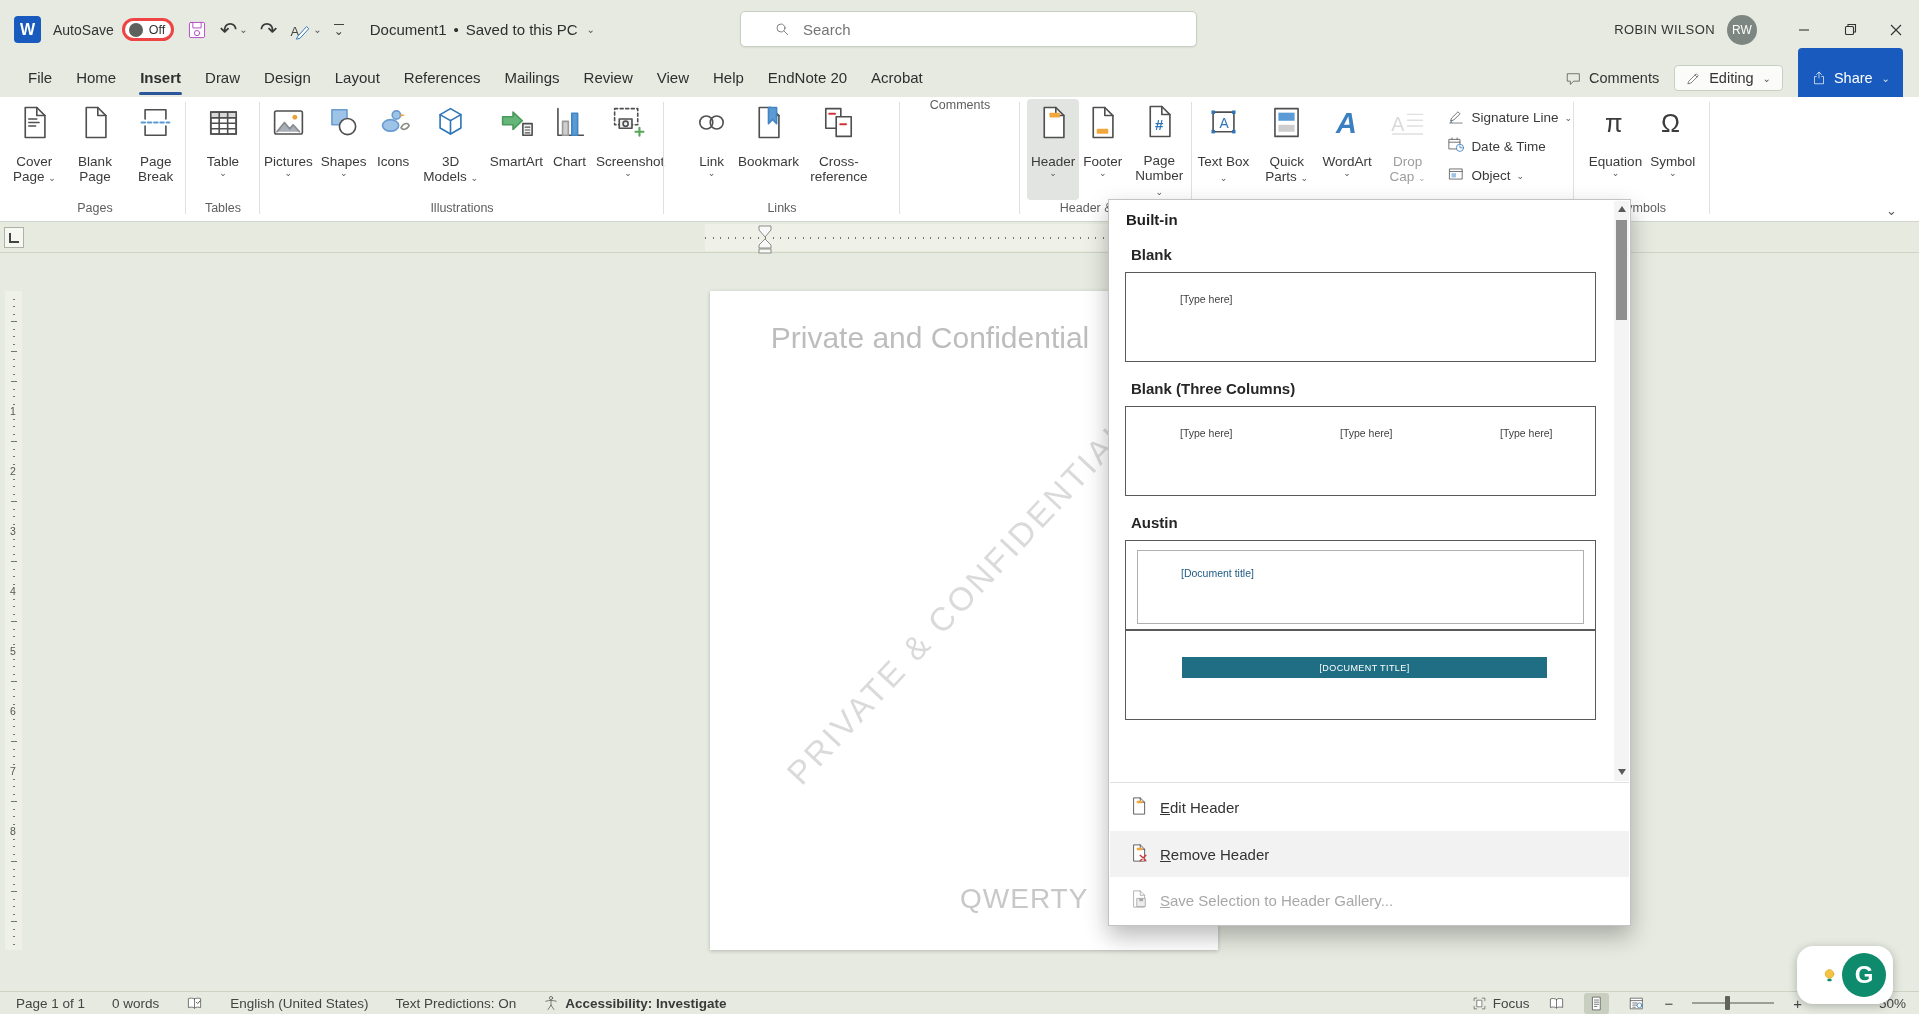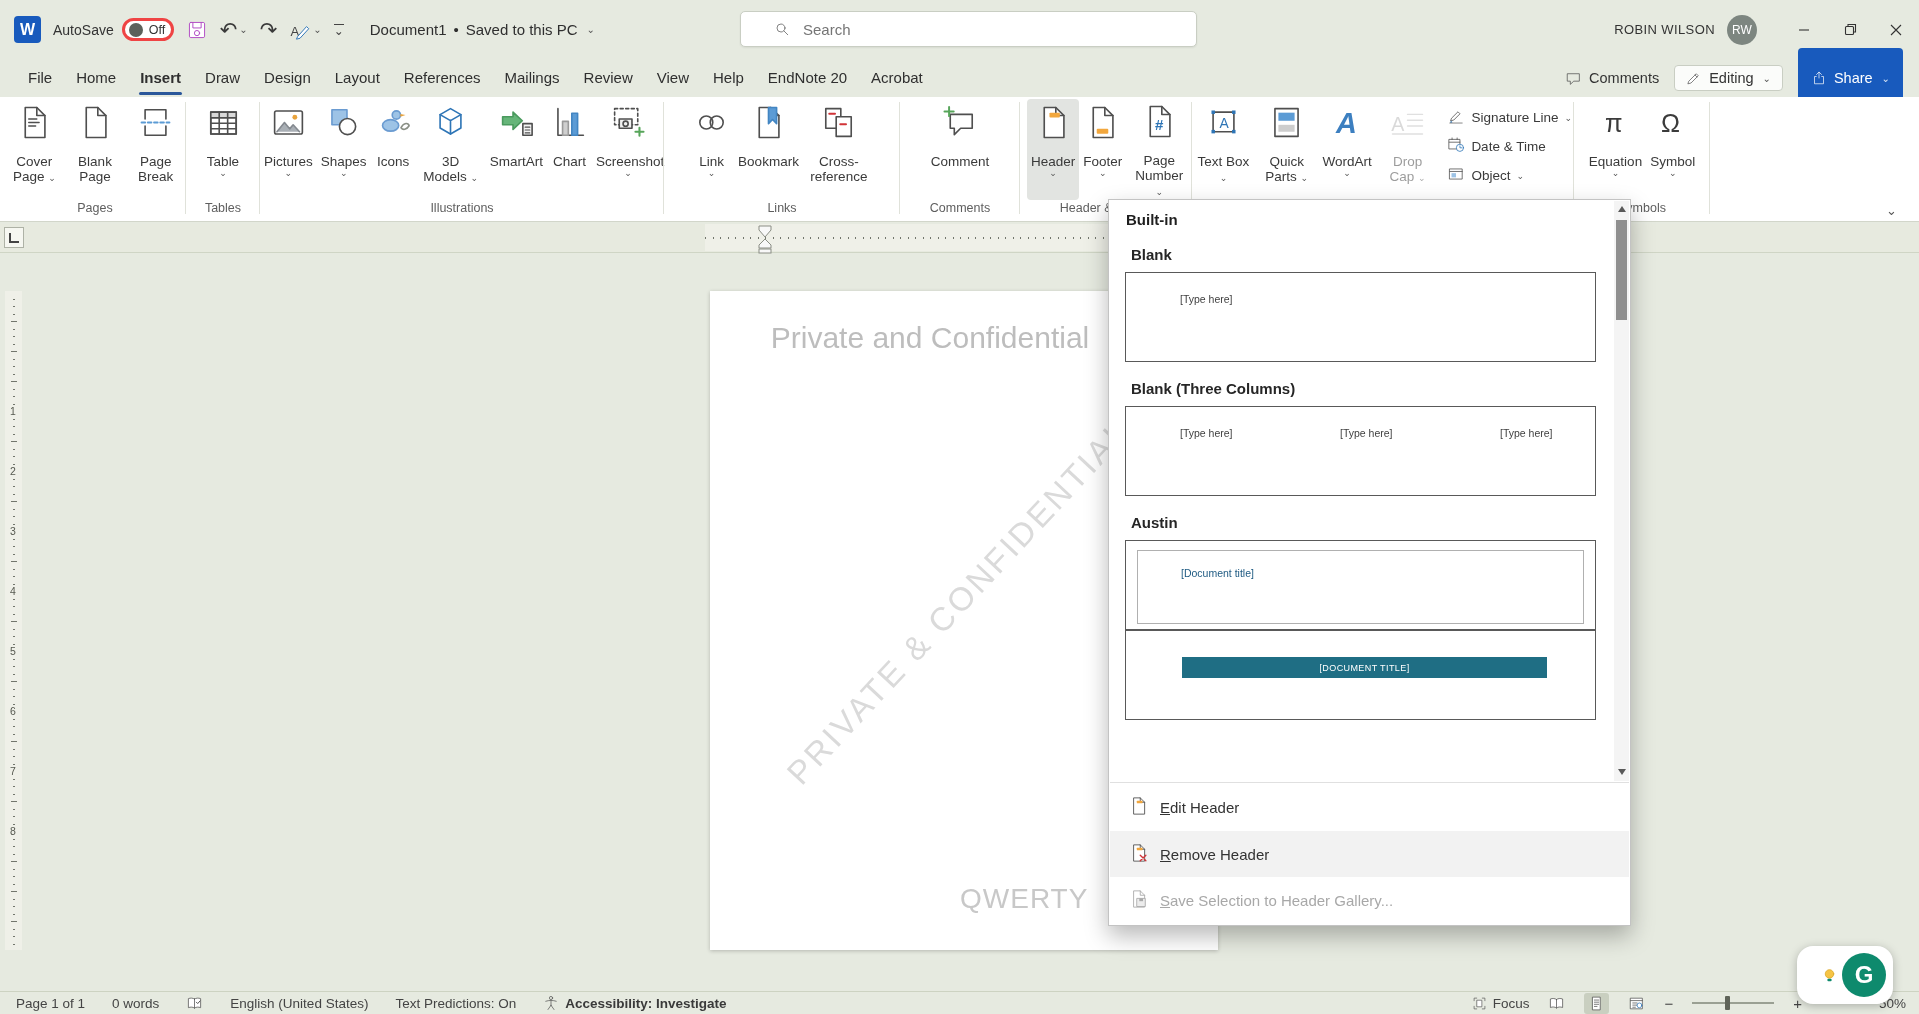--- a/index.html
+++ b/index.html
@@ -403,31 +403,20 @@
                   <rect x="14" y="11" width="13" height="17" fill="#fff"></rect>
                   <path d="M17.5 17.5h5" stroke="#d13438" stroke-width="1.7"></path>
                 </svg>
               </span>
               <div class="lbl">Cross-reference</div>
             </div>
           </div>
           <div class="rlabel">Links</div>
         </div>
         <div class="rgroup" style="width:120px">
-          <div class="rbtns">
-            <div class="rbtn">
-              <span class="ricon">
-                <svg width="37" height="37" viewBox="0 0 32 32" fill="none" stroke="#4f4f4f" stroke-width="1.4" stroke-linejoin="round" stroke-linecap="round">
-                  <path d="M8 9h19v12H17l-5.5 5.5V21H8z" fill="#fff"></path>
-                  <path d="M7 2.5v8M3 6.5h8" stroke="#57a55a" stroke-width="1.7"></path>
-                </svg>
-              </span>
-              <div class="lbl">Comment</div>
-            </div>
-          </div>
           <div class="rlabel">Comments</div>
         </div>
         <div class="rgroup" style="width:172px">
           <div class="rbtns left">
             <div class="rbtn sel">
               <span class="ricon">
                 <svg width="37" height="37" viewBox="0 0 32 32" fill="none" stroke="#4f4f4f" stroke-width="1.4" stroke-linejoin="round" stroke-linecap="round">
                   <path d="M8 3h10l7 7v19H8z" fill="#fff"></path>
                   <path d="M18 3v7h7"></path>
                   <rect x="12.5" y="7.5" width="9" height="4.2" rx="0.8" fill="#f2a73d" stroke="none"></rect>

